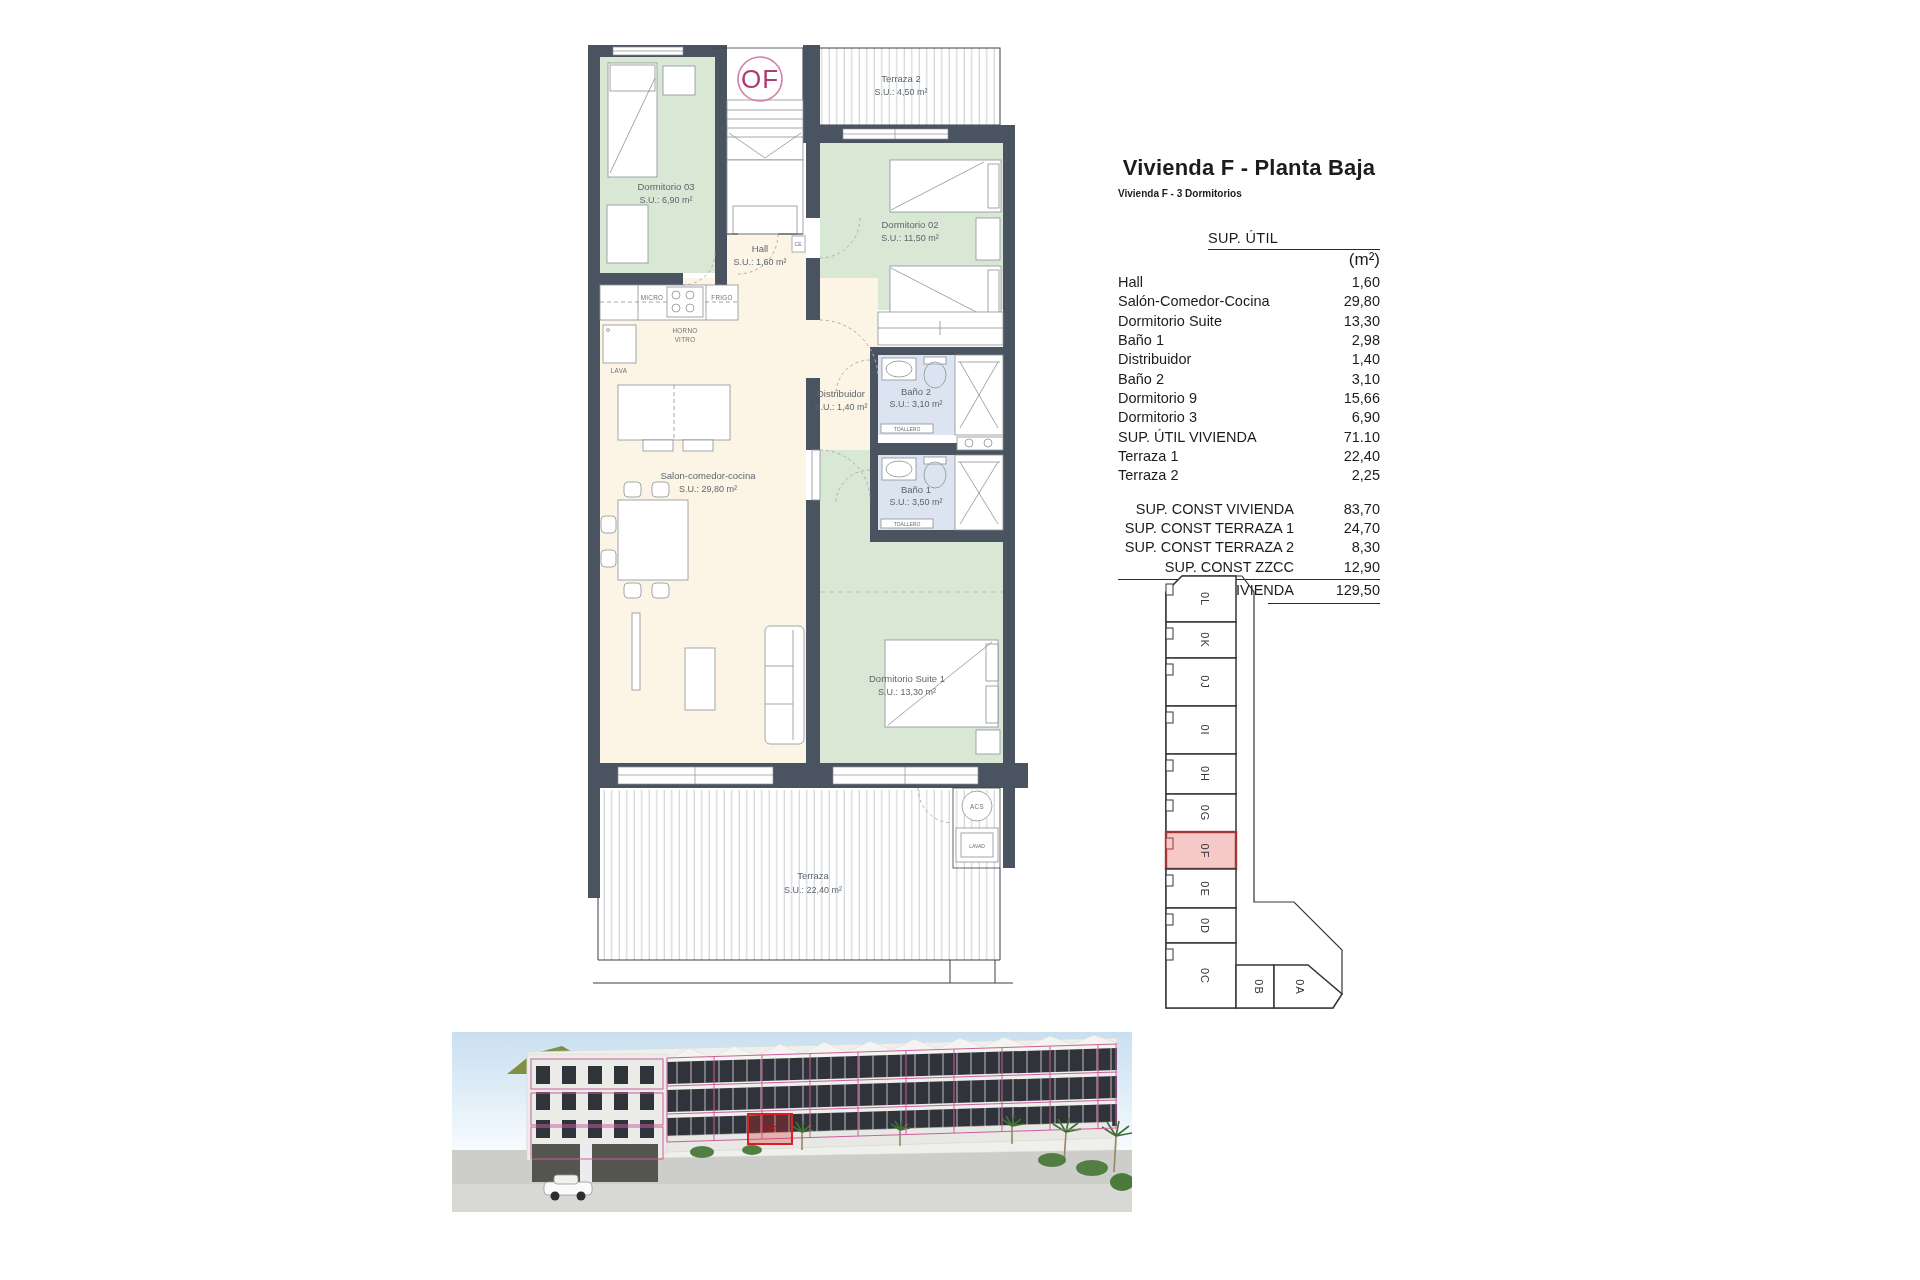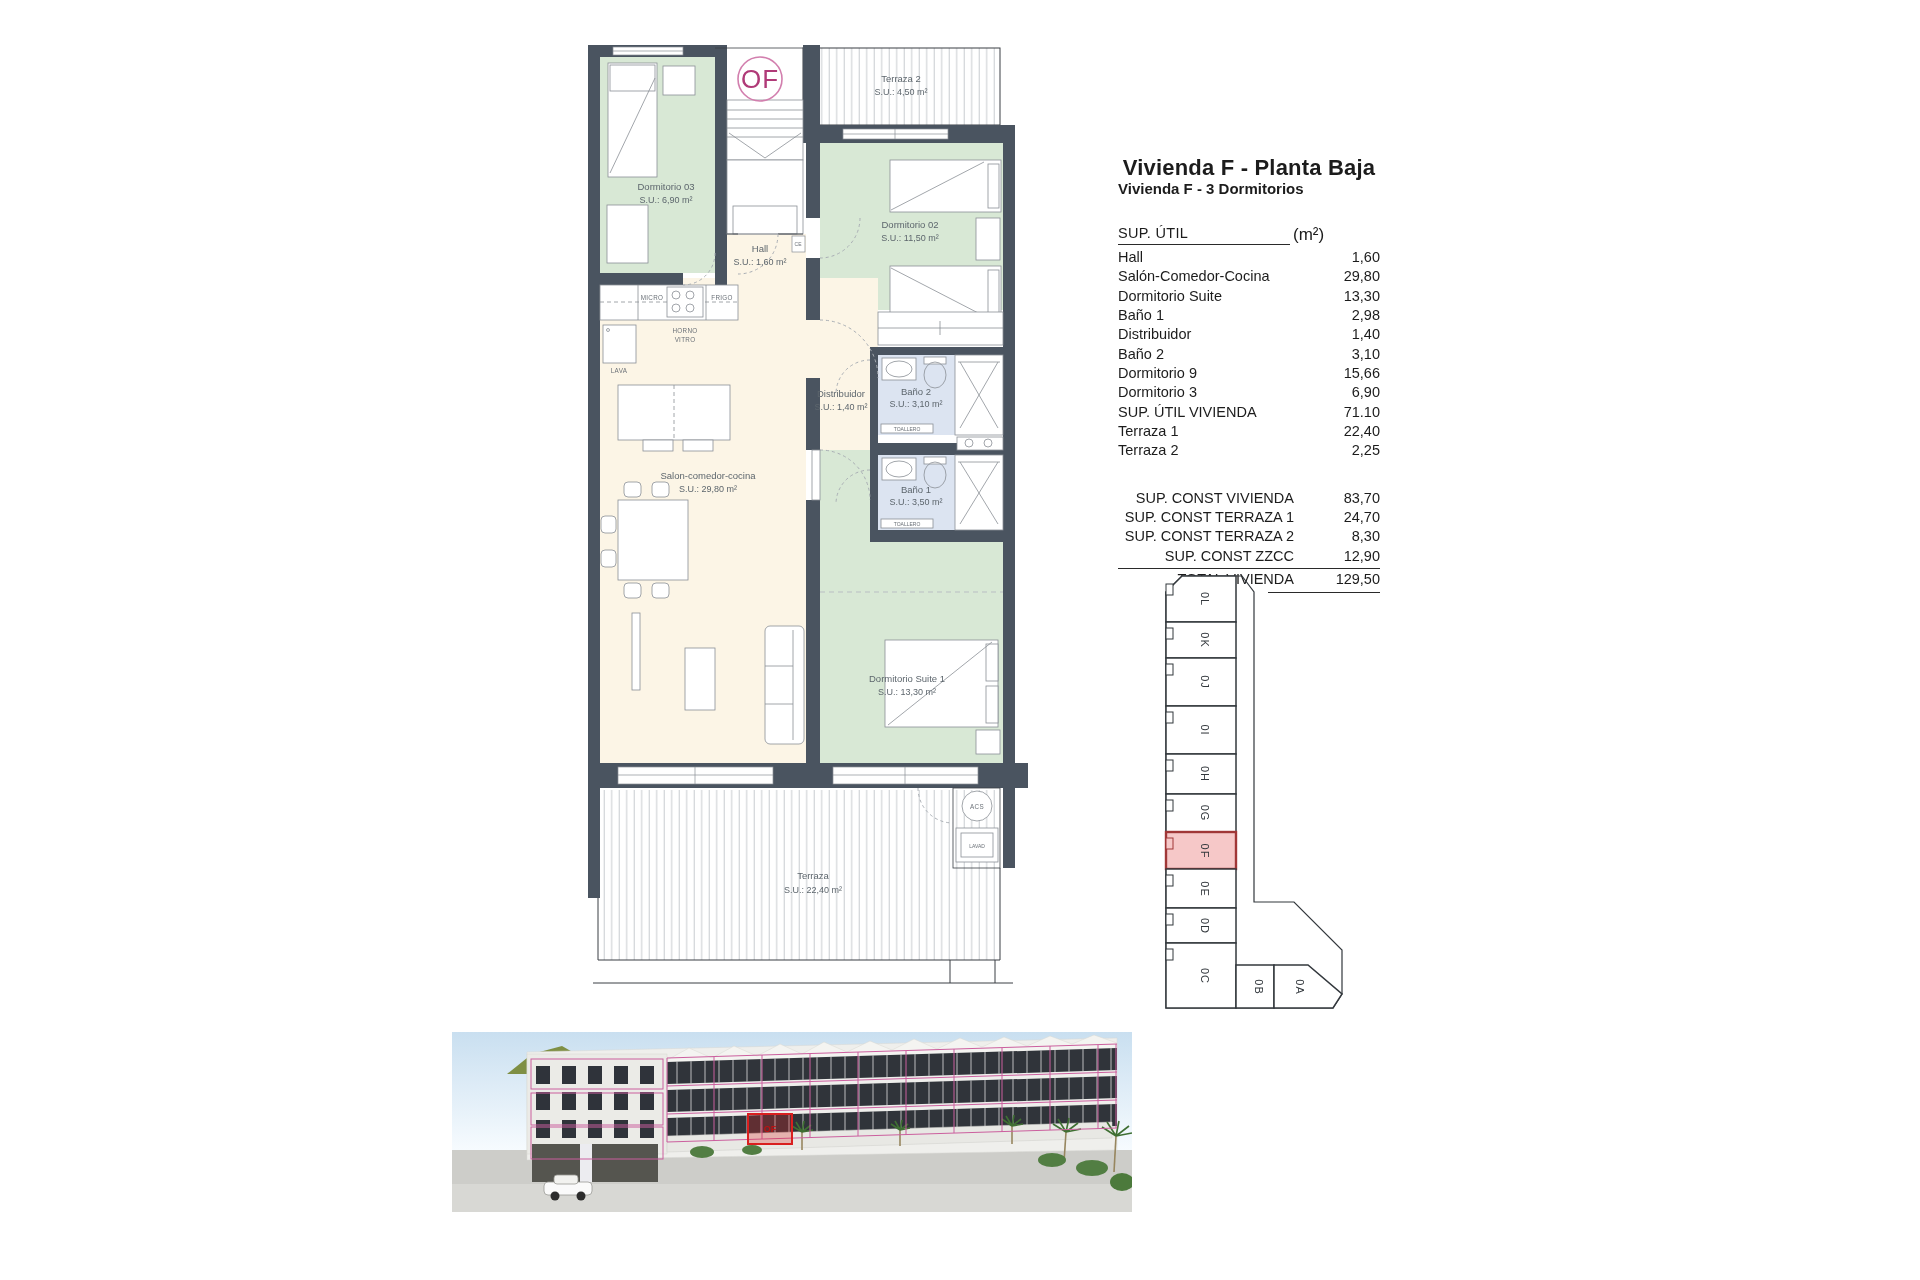--- a/index.html
+++ b/index.html
@@ -4,30 +4,30 @@
 <style>
   html,body{margin:0;padding:0;}
   body{
     width:1920px;height:1280px;position:relative;background:#ffffff;
     font-family:"Liberation Sans", sans-serif;color:#1c1c1c;overflow:hidden;
   }
   .abs{position:absolute;}
   
   .right-panel{left:1118px;top:156px;width:262px;}
   .doc-title{font-size:22px;font-weight:bold;text-align:center;letter-spacing:.2px;line-height:24px;}
-  .doc-subtitle{font-size:15px;font-weight:bold;line-height:18px;}
+  .doc-subtitle{font-size:10px;font-weight:bold;margin-top:5px;line-height:18px;}
   .area-table{margin-top:27px;font-size:14.5px;}
-  .thead{display:flex;align-items:flex-end;}
+  .thead{display:flex;align-items:flex-end;flex-direction:column;}
   .thead .hlabel{width:172px;border-bottom:1.3px solid #2a2a2a;padding-bottom:3px;letter-spacing:.3px;}
   .thead .hunit{margin-left:3px;font-size:17px;}
   .trows{margin-top:3px;}
   .trow{display:flex;height:19.35px;line-height:19.35px;}
   .trow .lbl{flex:1;text-align:left;white-space:nowrap;}
   .trow .val{width:60px;text-align:right;}
-  .summary{margin-top:28px;}
+  .summary{margin-top:14px;}
   .srow{display:flex;height:19.35px;line-height:19.35px;}
   .srow .slbl{width:176px;text-align:right;white-space:nowrap;}
   .srow .sval{flex:1;text-align:right;}
   .total-row{border-top:1.3px solid #2a2a2a;margin-top:2px;padding-top:1px;}
   .total-underline{margin-left:150px;border-top:1.3px solid #2a2a2a;margin-top:2px;height:0;}
   
   .rname{font-size:9.5px;fill:#5d666d;}
   .rarea{font-size:9px;fill:#5d666d;}
   .fix{font-size:6.3px;fill:#6a7077;letter-spacing:.3px;}
   .fix-sm{font-size:5px;fill:#6a7077;}

